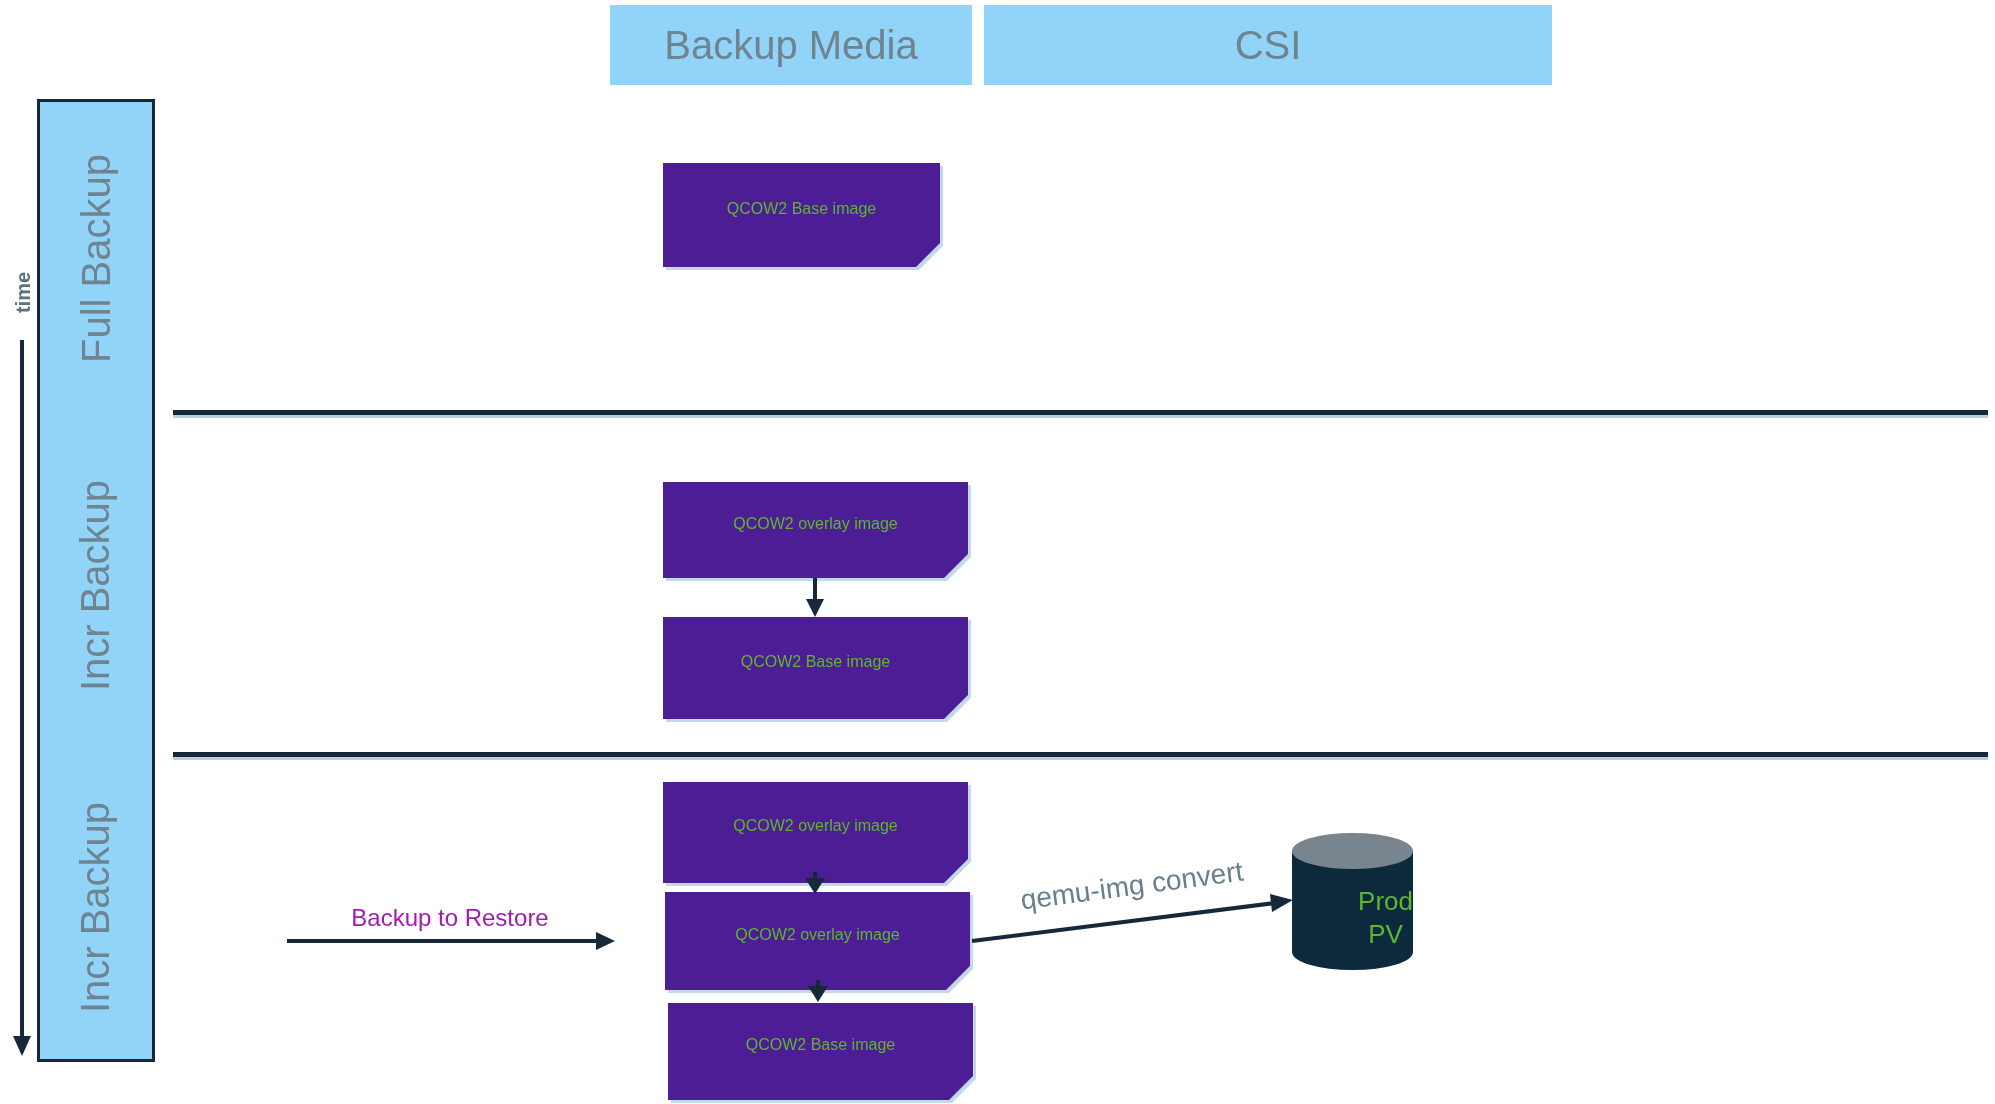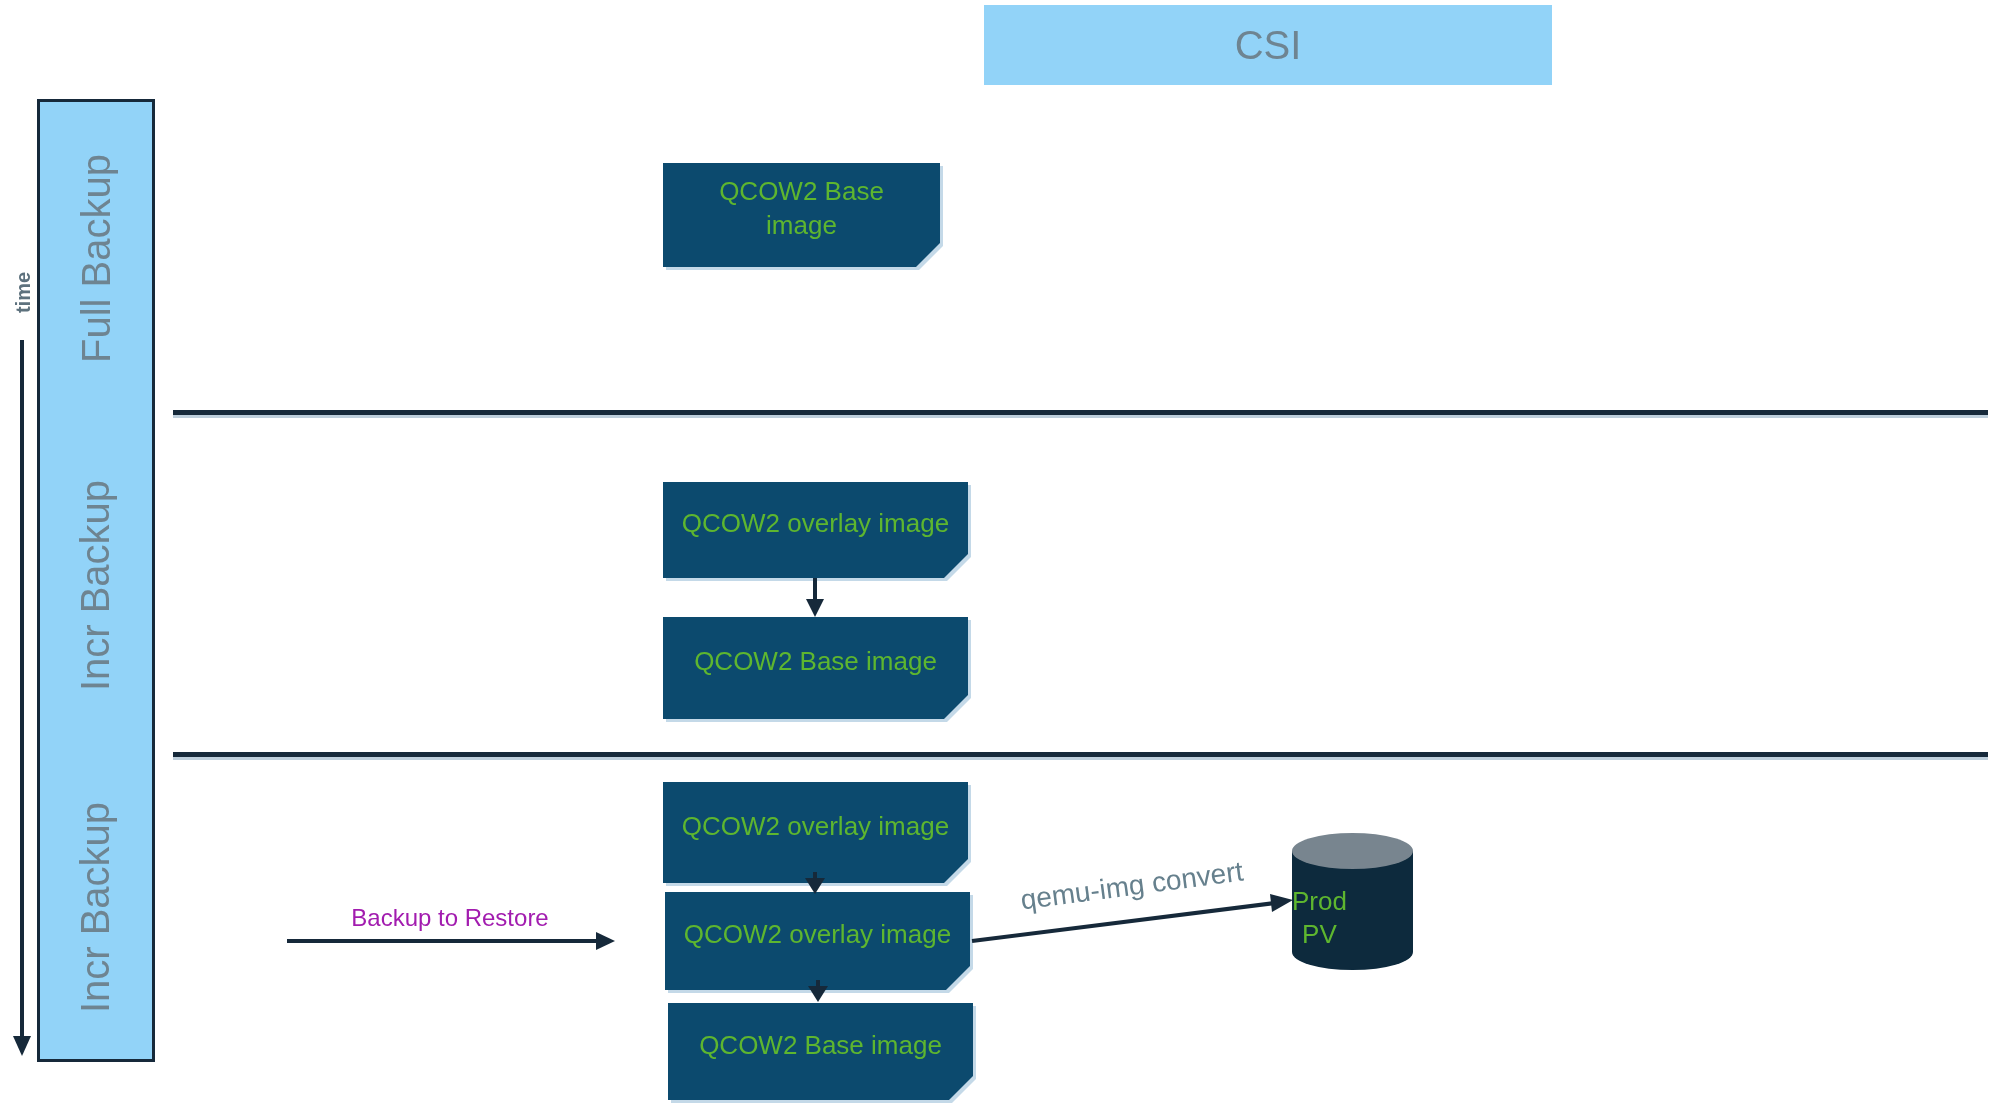--- a/index.html
+++ b/index.html
@@ -64,24 +64,24 @@
     background: #16293a;
     box-shadow: 0 3px 0 rgba(154, 180, 200, 0.65);
   }
   .divider.d1 { top: 410px; }
   .divider.d2 { top: 752px; }
 
   
   .qwrap { position: absolute; filter: drop-shadow(3px 3px 0 #c4d9e8); }
   .qbox {
     width: 100%; height: 100%;
-    background: #0c4a6e;
+    background: #4c1d95;
     clip-path: polygon(0 0, 100% 0, 100% calc(100% - 24px), calc(100% - 24px) 100%, 0 100%);
     color: #5eb62f;
-    font-size: 26px;
+    font-size: 16px;
     line-height: 1.3;
     display: flex; align-items: center; justify-content: center;
     text-align: center;
     box-sizing: border-box;
     padding-bottom: 12px;
   }
   .qwrap.b1 { left: 663px; top: 163px; width: 277px; height: 104px; }
   .qwrap.b1 .qbox span { display: inline-block; max-width: 200px; }
   .qwrap.b2 { left: 663px; top: 482px; width: 305px; height: 96px; }
   .qwrap.b3 { left: 663px; top: 617px; width: 305px; height: 102px; }
@@ -112,39 +112,40 @@
   .cyl-top {
     position: absolute; left: 0; top: 0; width: 100%; height: 36px;
     background: #78858f;
     border-radius: 50%;
     z-index: 2;
   }
   .cyl-body {
     position: absolute; left: 0; top: 18px; right: 0; bottom: 0;
     background: #0d2a3d;
     border-radius: 0 0 60px 60px / 0 0 18px 18px;
-    display: flex; align-items: center; justify-content: flex-start;
+    display: flex; align-items: center; justify-content: flex-end;
     text-align: center;
     color: #5eb62f;
     font-size: 26px;
     line-height: 1.25;
     padding-top: 14px;
     box-sizing: border-box;
   }
 
   
   svg.arrows { position: absolute; left: 0; top: 0; pointer-events: none; }
   .arrow-stroke { stroke: #16293a; stroke-width: 4; fill: none; }
   .arrow-head { fill: #16293a; stroke: none; }
 </style>
 </head>
 <body>
 
 <div class="stage">
 
+  <div class="col-header backup-media">Backup Media</div>
   <div class="col-header csi">CSI</div>
 
   <div class="time-label">
     <span class="vtext">time</span>
   </div>
 
   <div class="sidebar">
     <div class="side-sec s1">
       <span class="vtext">Full Backup</span>
     </div>

